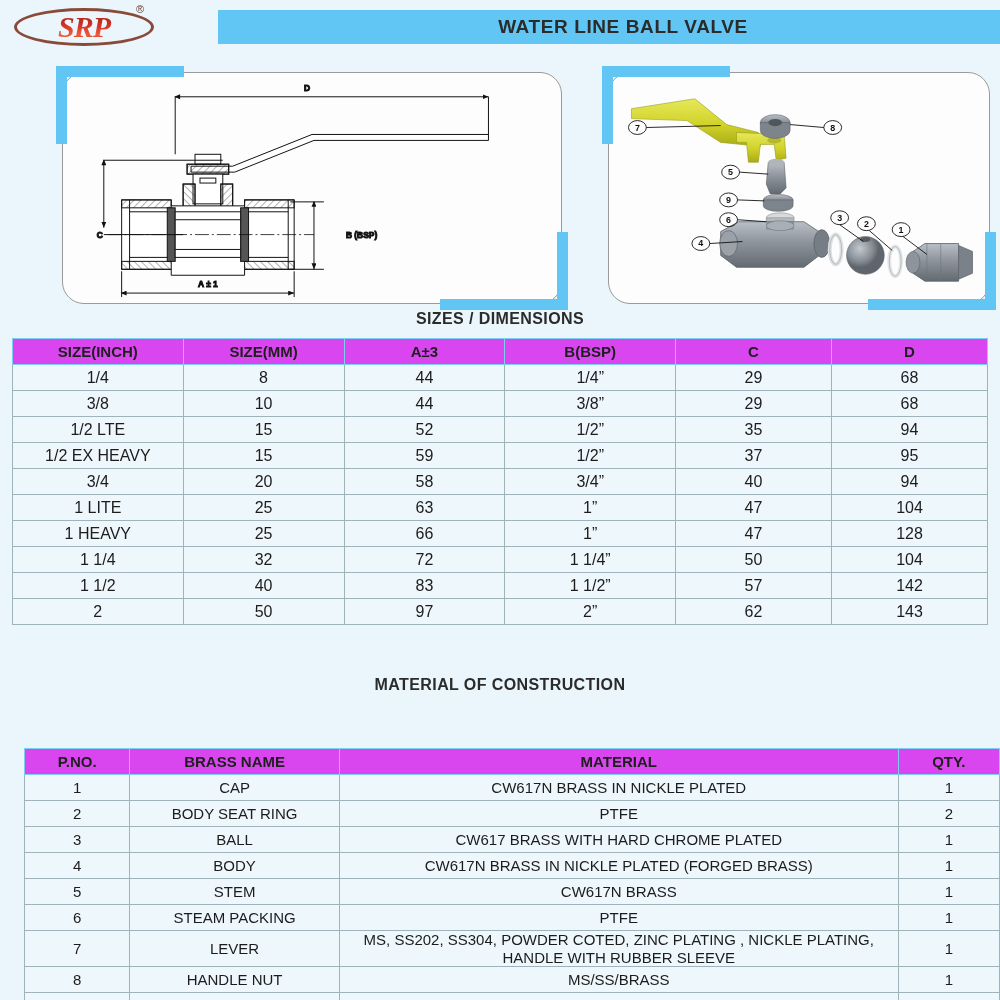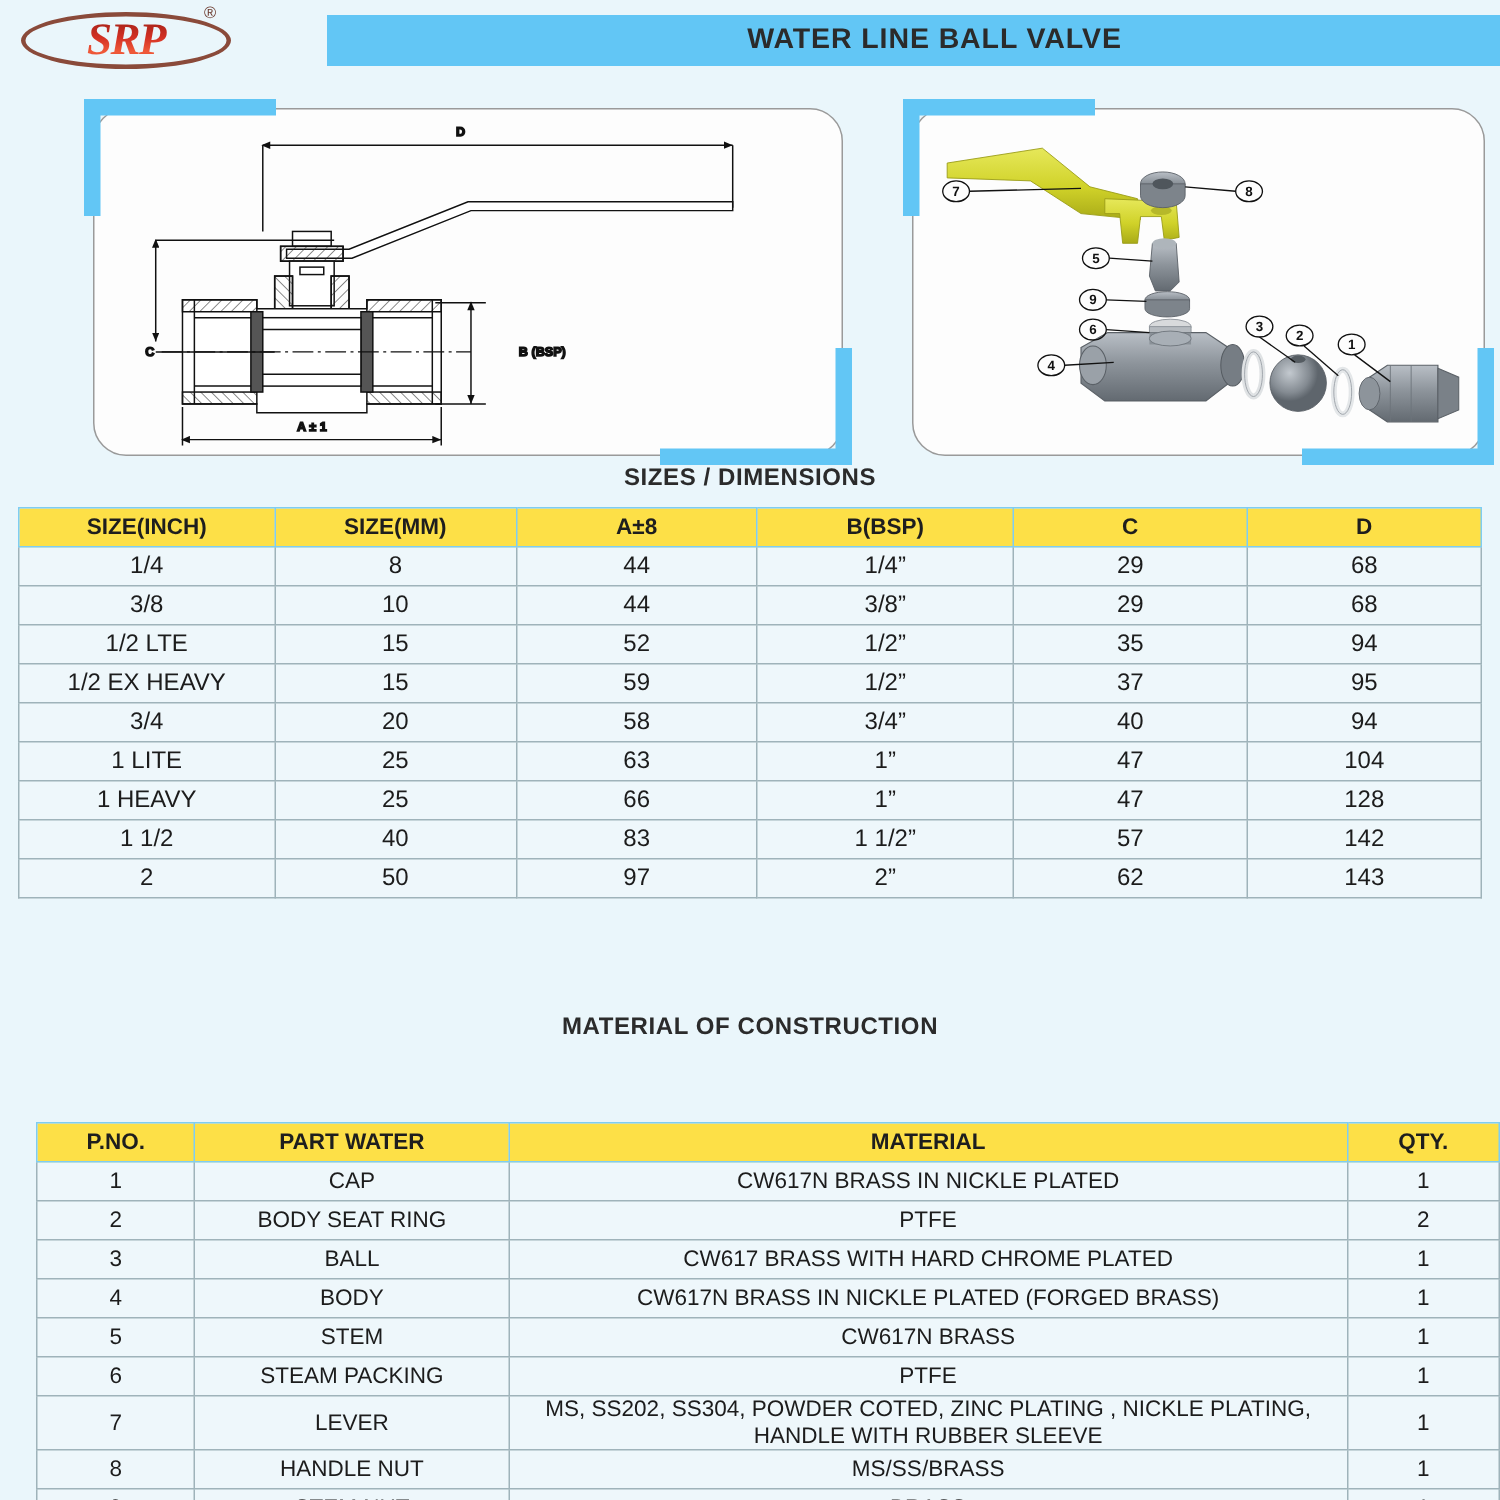--- a/index.html
+++ b/index.html
@@ -62,21 +62,21 @@
     font-size:16px; font-weight:bold; color:#2b2b2b; letter-spacing:.4px;
   }
   .sec-sizes { top:310px; }
   .sec-moc   { top:676px; }
 
   
   table { border-collapse:collapse; position:absolute; }
   .tbl-sizes { left:12px; top:338px; width:976px; }
   .tbl-moc   { left:12px; top:748px; width:976px;margin-left:12px; }
   th {
-    background:#fde047; color:#1e1e1e;
+    background:#d946ef; color:#1e1e1e;
     font-size:15px; font-weight:bold;
     border:1px solid #7ecdf3;
     padding:4px 2px; height:26px;
   }
   td {
     background:#eef7fb; color:#1c1c1c;
     font-size:16px; border:1px solid #9fb3ba;
     padding:2px 2px; text-align:center; height:26px;
     white-space:nowrap;
   }
@@ -285,21 +285,21 @@
         <col style="width:16.5%">
         <col style="width:16.5%">
       <col style="width:17.5%">
         <col style="width:16%">
         <col style="width:16%">
     </colgroup>
     <thead>
       <tr>
         <th>SIZE(INCH)</th>
         <th>SIZE(MM)</th>
-        <th>A±8</th>
+        <th>A±3</th>
         <th>B(BSP)</th>
         <th>C</th>
         <th>D</th>
       </tr>
     </thead>
     <tbody id="sizes-body">
         <tr>
           <td>1/4</td>
           <td>8</td>
           <td>44</td>
@@ -347,20 +347,28 @@
           <td>47</td>
           <td>104</td>
         </tr>
         <tr>
           <td>1 HEAVY</td>
           <td>25</td>
           <td>66</td>
           <td>1”</td>
           <td>47</td>
           <td>128</td>
+        </tr>
+        <tr>
+          <td>1 1/4</td>
+          <td>32</td>
+          <td>72</td>
+          <td>1 1/4”</td>
+          <td>50</td>
+          <td>104</td>
         </tr>
         <tr>
           <td>1 1/2</td>
           <td>40</td>
           <td>83</td>
           <td>1 1/2”</td>
           <td>57</td>
           <td>142</td>
         </tr>
         <tr>
@@ -378,21 +386,21 @@
   <table class="tbl-moc">
     <colgroup>
       <col style="width:10.8%">
         <col style="width:21.5%">
         <col style="width:57.3%">
         <col style="width:10.4%">
     </colgroup>
     <thead>
       <tr>
         <th>P.NO.</th>
-        <th>PART WATER</th>
+        <th>BRASS NAME</th>
         <th>MATERIAL</th>
         <th>QTY.</th>
       </tr>
     </thead>
     <tbody id="moc-body">
         <tr>
           <td>1</td>
           <td>CAP</td>
           <td>CW617N BRASS IN NICKLE PLATED</td>
           <td>1</td>

